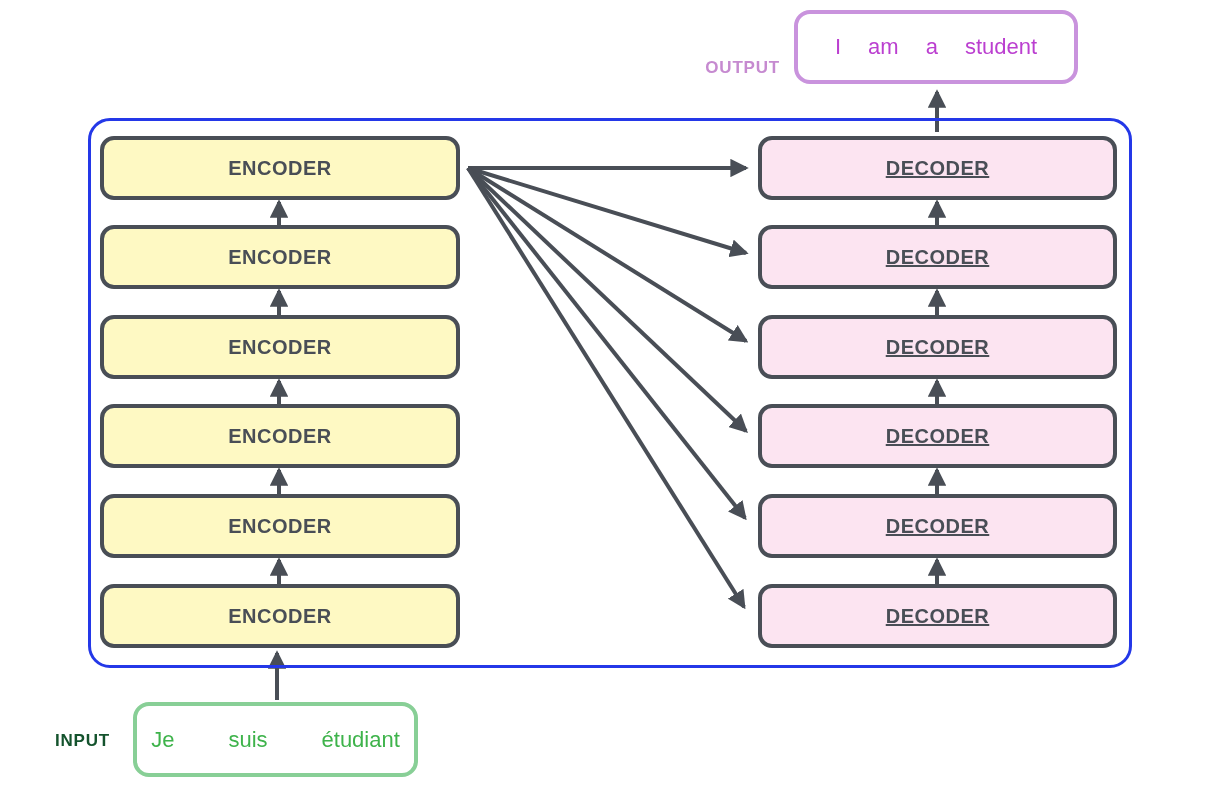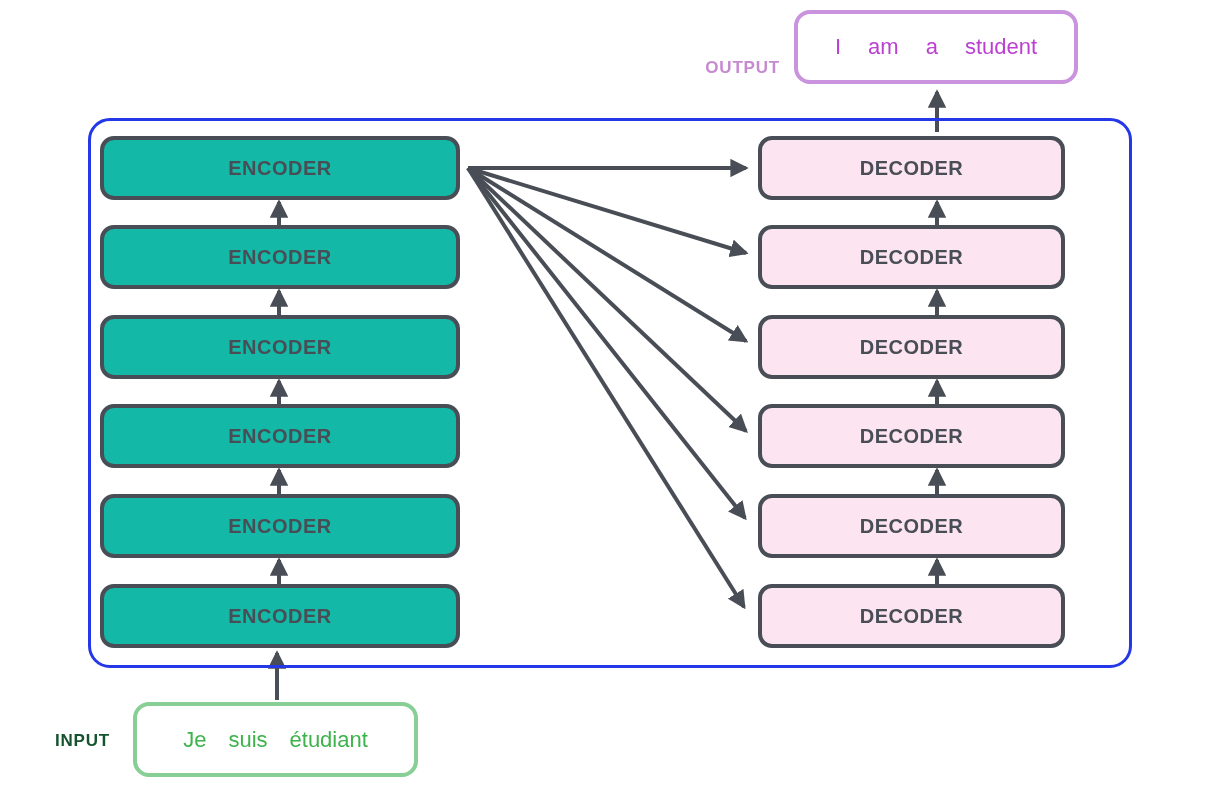--- a/index.html
+++ b/index.html
@@ -44,26 +44,27 @@
     align-items: center;
     justify-content: center;
     font-size: 20px;
     font-weight: 600;
     letter-spacing: 0.5px;
     color: #494e56;
   }
   .enc {
     left: 100px;
     width: 360px;
-    background: #14b8a6;
+    background: #fef9c3;
   }
   .dec {
     left: 758px;
-    width: 307px;
+    width: 359px;
     background: #fce4f1;
+    text-decoration: underline;
   }
   .io-box {
     position: absolute;
     box-sizing: border-box;
     display: flex;
     align-items: center;
     justify-content: center;
     background: #ffffff;
     border-radius: 16px;
     font-size: 22px;
@@ -77,21 +78,21 @@
     color: #bb3fd0;
     gap: 27px;
   }
   .input-box {
     left: 133px;
     top: 702px;
     width: 285px;
     height: 75px;
     border: 4px solid #88cf96;
     color: #3eb34b;
-    gap: 22px;
+    gap: 54px;
   }
   .io-label {
     position: absolute;
     font-size: 17px;
     font-weight: 700;
     letter-spacing: 0.8px;
     text-align: right;
   }
   .output-label {
     left: 640px;

